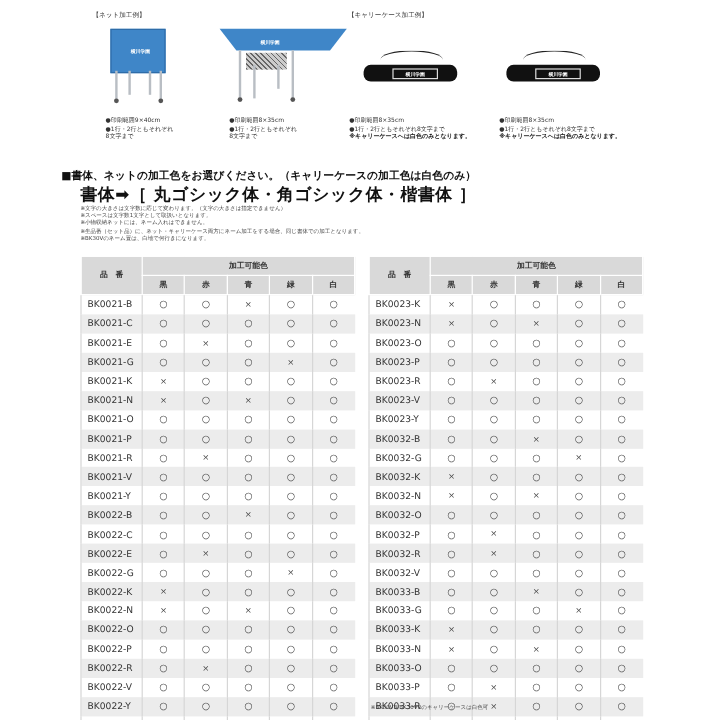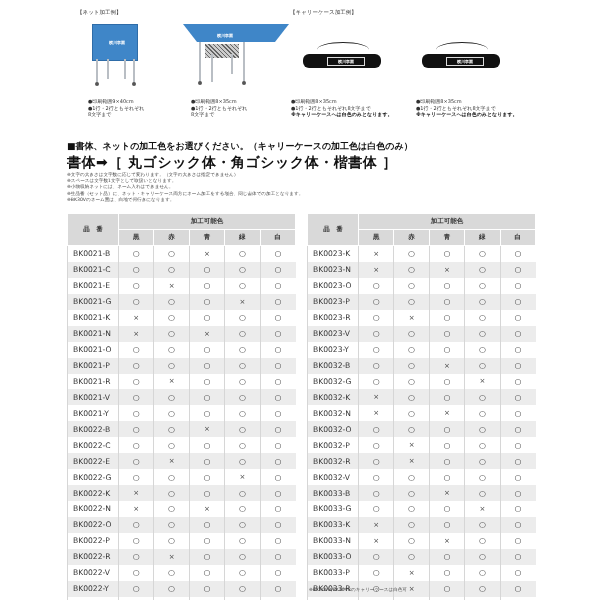--- a/index.html
+++ b/index.html
@@ -90,21 +90,21 @@
   <div class="case" style="left:0;top:14px;width:78px;height:14px;">
     <div class="plate" style="left:24px;top:3px;width:36px;height:7px;">横川学園</div>
   </div>
 </div>
 <div class="abs cap" style="left:416px;top:98px;">
   <div>●印刷範囲8×35cm</div>
   <div>●1行・2行ともそれぞれ8文字まで</div>
   <div><b>※キャリーケースへは白色のみとなります。</b></div>
 </div>
 
-<div class="abs h1" style="left:67px;top:140px;">■書体、ネットの加工色をお選びください。（キャリーケースの加工色は白色のみ）</div>
+<div class="abs h1" style="left:51px;top:140px;">■書体、ネットの加工色をお選びください。（キャリーケースの加工色は白色のみ）</div>
 <div class="abs h2" style="left:67px;top:154px;text-align:center;">書体➡［ 丸ゴシック体・角ゴシック体・楷書体 ］</div>
 <div class="abs note" style="left:67px;top:172px;">
   <div>※文字の大きさは文字数に応じて変わります。（文字の大きさは指定できません）</div>
   <div>※スペースは文字数1文字として取扱いとなります。</div>
   <div>※小物収納ネットには、ネーム入れはできません。</div>
   <div>※生品番（セット品）に、ネット・キャリーケース両方にネーム加工をする場合、同じ書体での加工となります。</div>
   <div>※BK30Vのネーム置は、白地で何行きになります。</div>
 </div>
 
 <table class="ct" id="tbl-left" style="left:67px;top:213px;width:229px;">

